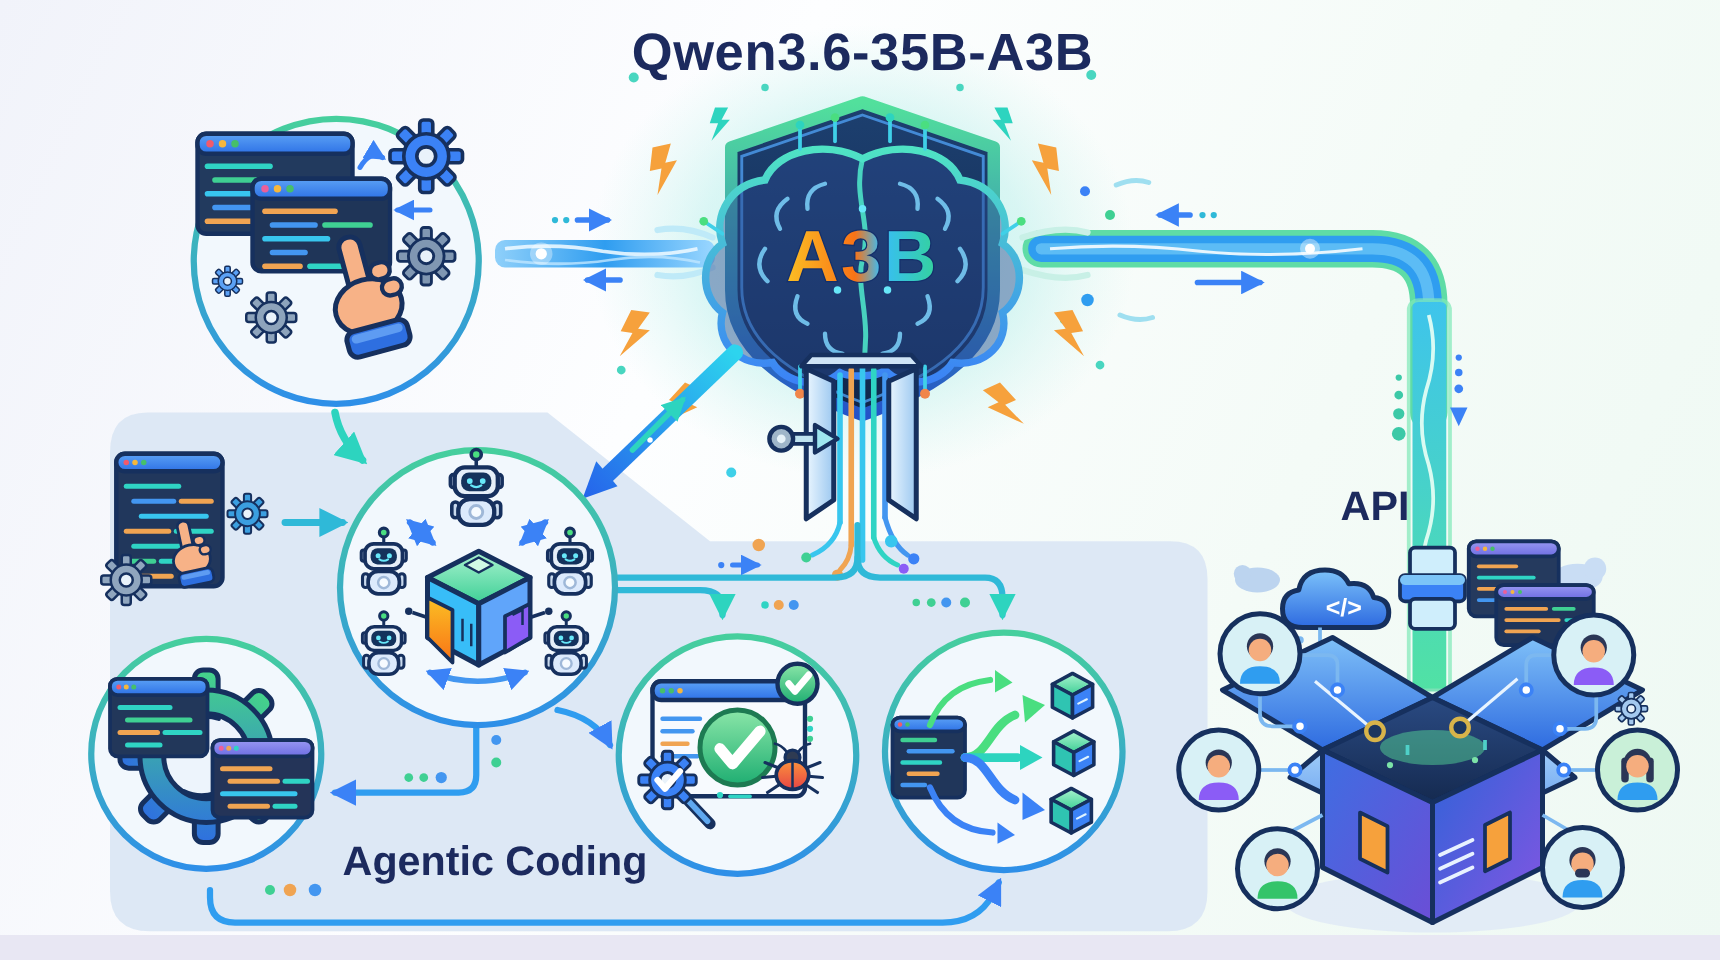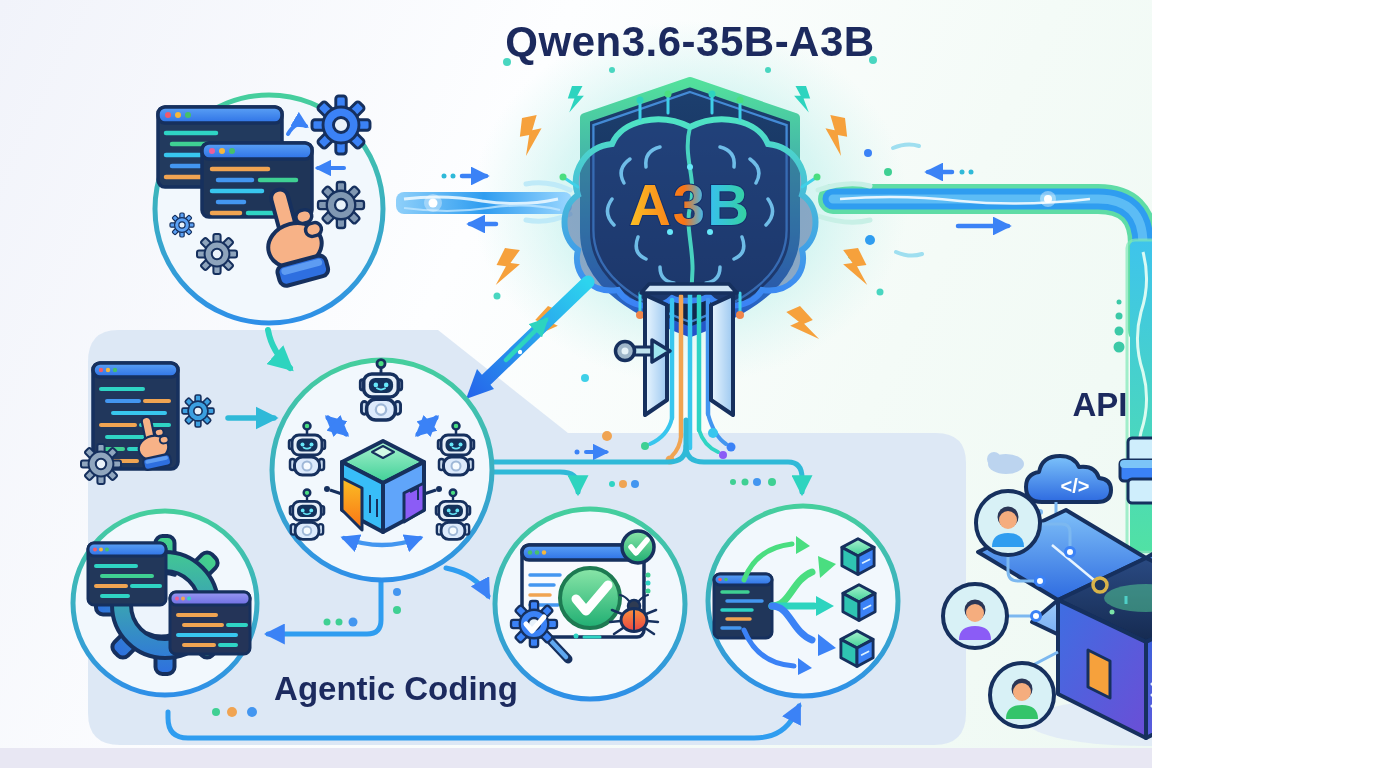--- a/index.html
+++ b/index.html
@@ -1,16 +1,16 @@
 <!DOCTYPE html>
 <html><head>
 <meta charset="utf-8">
 <style>
   html,body{margin:0;padding:0}
-  .canvas{position:relative;width:1152px;height:768px;overflow:hidden;
+  .canvas{position:relative;width:1376px;height:768px;overflow:hidden;
     background:linear-gradient(115deg,#f1f3fa 0%,#fdfeff 38%,#f4fbf7 70%,#eef9f3 100%);}
   svg{position:absolute;inset:0}
   text{font-family:"Liberation Sans",sans-serif}
   .t-title{font-size:42px;font-weight:800;fill:#1c2a5e;letter-spacing:.5px}
   .t-label{font-size:33px;font-weight:800;fill:#1c2a5e}
   .t-badge{font-size:58px;font-weight:800;fill:url(#badgeG);stroke:#14306b;stroke-width:2px;paint-order:stroke;letter-spacing:2px}
   .t-cloud{font-size:20px;font-weight:700;fill:#ffffff}
   .ln{stroke-linecap:round;fill:none}
   .g{stroke:#3fd093}.t{stroke:#2fd4c4}.c{stroke:#38c6ee}.b{stroke:#4396f0}.o{stroke:#f0a452}
   .w45{stroke-width:4.5}.w4{stroke-width:4}.w35{stroke-width:3.5}.w3{stroke-width:3}

